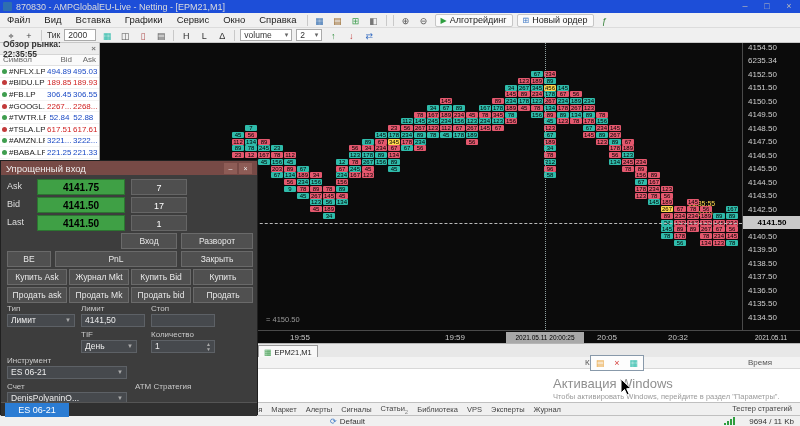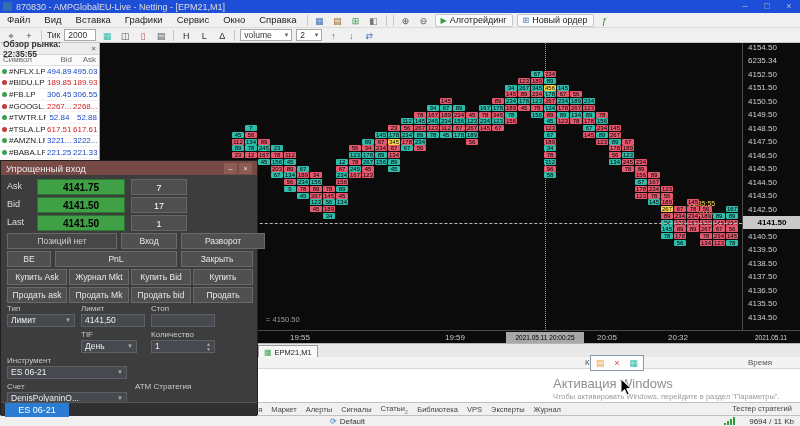--- a/index.html
+++ b/index.html
@@ -30,21 +30,21 @@
   .mw-header{height:12px;background:#ececec;border-bottom:1px solid #d5d5d5;font-size:8.5px;font-weight:bold;color:#333;display:flex;align-items:center;padding:0 3px;}
   .mw-header .x{margin-left:auto;color:#777;font-size:8px;}
   .mw-cols{height:11px;display:flex;font-size:8px;color:#666;border-bottom:1px solid #e2e2e2;background:#fafafa;}
   .mw-cols span:nth-child(1){width:44px;padding-left:3px;}
   .mw-cols span:nth-child(2){width:28px;text-align:right;}
   .mw-cols span:nth-child(3){width:26px;text-align:right;padding-right:2px;}
   .mw-row{height:11.6px;display:flex;align-items:center;font-size:8px;border-bottom:1px solid #f3f3f3;}
   .mw-dot{width:5px;height:5px;border-radius:50%;margin:0 2px 0 2px;flex:none;}
   .mw-sym{width:37px;color:#222;white-space:nowrap;overflow:hidden;}
   .mw-bid{width:28px;text-align:center;}
-  .mw-ask{width:26px;text-align:right;padding-right:2px;}
+  .mw-ask{width:26px;padding-right:2px;}
 
   
   .chart{position:absolute;left:100px;top:43px;width:642px;height:287px;background:#0b0b0b;overflow:hidden;z-index:1;}
   .cl-cell{position:absolute;width:12px;height:6px;font-size:6px;line-height:6px;text-align:center;color:#000;overflow:hidden;border-radius:1px;}
   .price-line{position:absolute;left:0;right:0;height:0;border-top:1px dashed #b8b8b8;}
   .vline{position:absolute;top:0;bottom:0;width:0;border-left:1px dotted #8fa0a0;}
   .level-label{position:absolute;left:166px;top:272px;color:#9a9a9a;font-size:7.5px;}
   .bar-countdown,.bar-volume{position:absolute;left:588px;color:#ffd84d;font-size:7px;white-space:nowrap;}
   .price-scale{position:absolute;left:742px;top:43px;width:58px;height:287px;background:#0b0b0b;border-left:1px solid #4a4a4a;z-index:1;overflow:hidden;}
   .ps-label{position:absolute;left:5px;font-size:8px;color:#cfcfcf;height:9px;line-height:9px;}
@@ -568,23 +568,22 @@
       <span class="tp-lab" style="left:6px;top:4px;">Ask</span>
       <span class="tp-price" style="left:36px;top:4px;width:88px;">4141.75</span>
       <span class="tp-qty" style="left:130px;top:4px;width:56px;">7</span>
       <span class="tp-lab" style="left:6px;top:22px;">Bid</span>
       <span class="tp-price" style="left:36px;top:22px;width:88px;">4141.50</span>
       <span class="tp-qty" style="left:130px;top:22px;width:56px;">17</span>
       <span class="tp-lab" style="left:6px;top:40px;">Last</span>
       <span class="tp-price" style="left:36px;top:40px;width:88px;">4141.50</span>
       <span class="tp-qty" style="left:130px;top:40px;width:56px;">1</span>
 
-      <span class="tp-btn flat" style="left:6px;top:58px;width:110px;">Позиций нет</span>
       <span class="tp-btn" style="left:120px;top:58px;width:56px;">Вход</span>
-      <span class="tp-btn" style="left:180px;top:58px;width:84px;text-align:center;">Разворот</span>
+      <span class="tp-btn" style="left:180px;top:58px;width:72px;text-align:center;">Разворот</span>
       <span class="tp-btn" style="left:6px;top:76px;width:44px;">BE</span>
       <span class="tp-btn" style="left:54px;top:76px;width:122px;">PnL</span>
       <span class="tp-btn" style="left:180px;top:76px;width:72px;">Закрыть</span>
       <span class="tp-btn" style="left:6px;top:94px;width:60px;">Купить Ask</span>
       <span class="tp-btn" style="left:68px;top:94px;width:60px;">Журнал Mkt</span>
       <span class="tp-btn" style="left:130px;top:94px;width:60px;">Купить Bid</span>
       <span class="tp-btn" style="left:192px;top:94px;width:60px;">Купить</span>
       <span class="tp-btn" style="left:6px;top:112px;width:60px;">Продать ask</span>
       <span class="tp-btn" style="left:68px;top:112px;width:60px;">Продать Mk</span>
       <span class="tp-btn" style="left:130px;top:112px;width:60px;">Продать bid</span>

